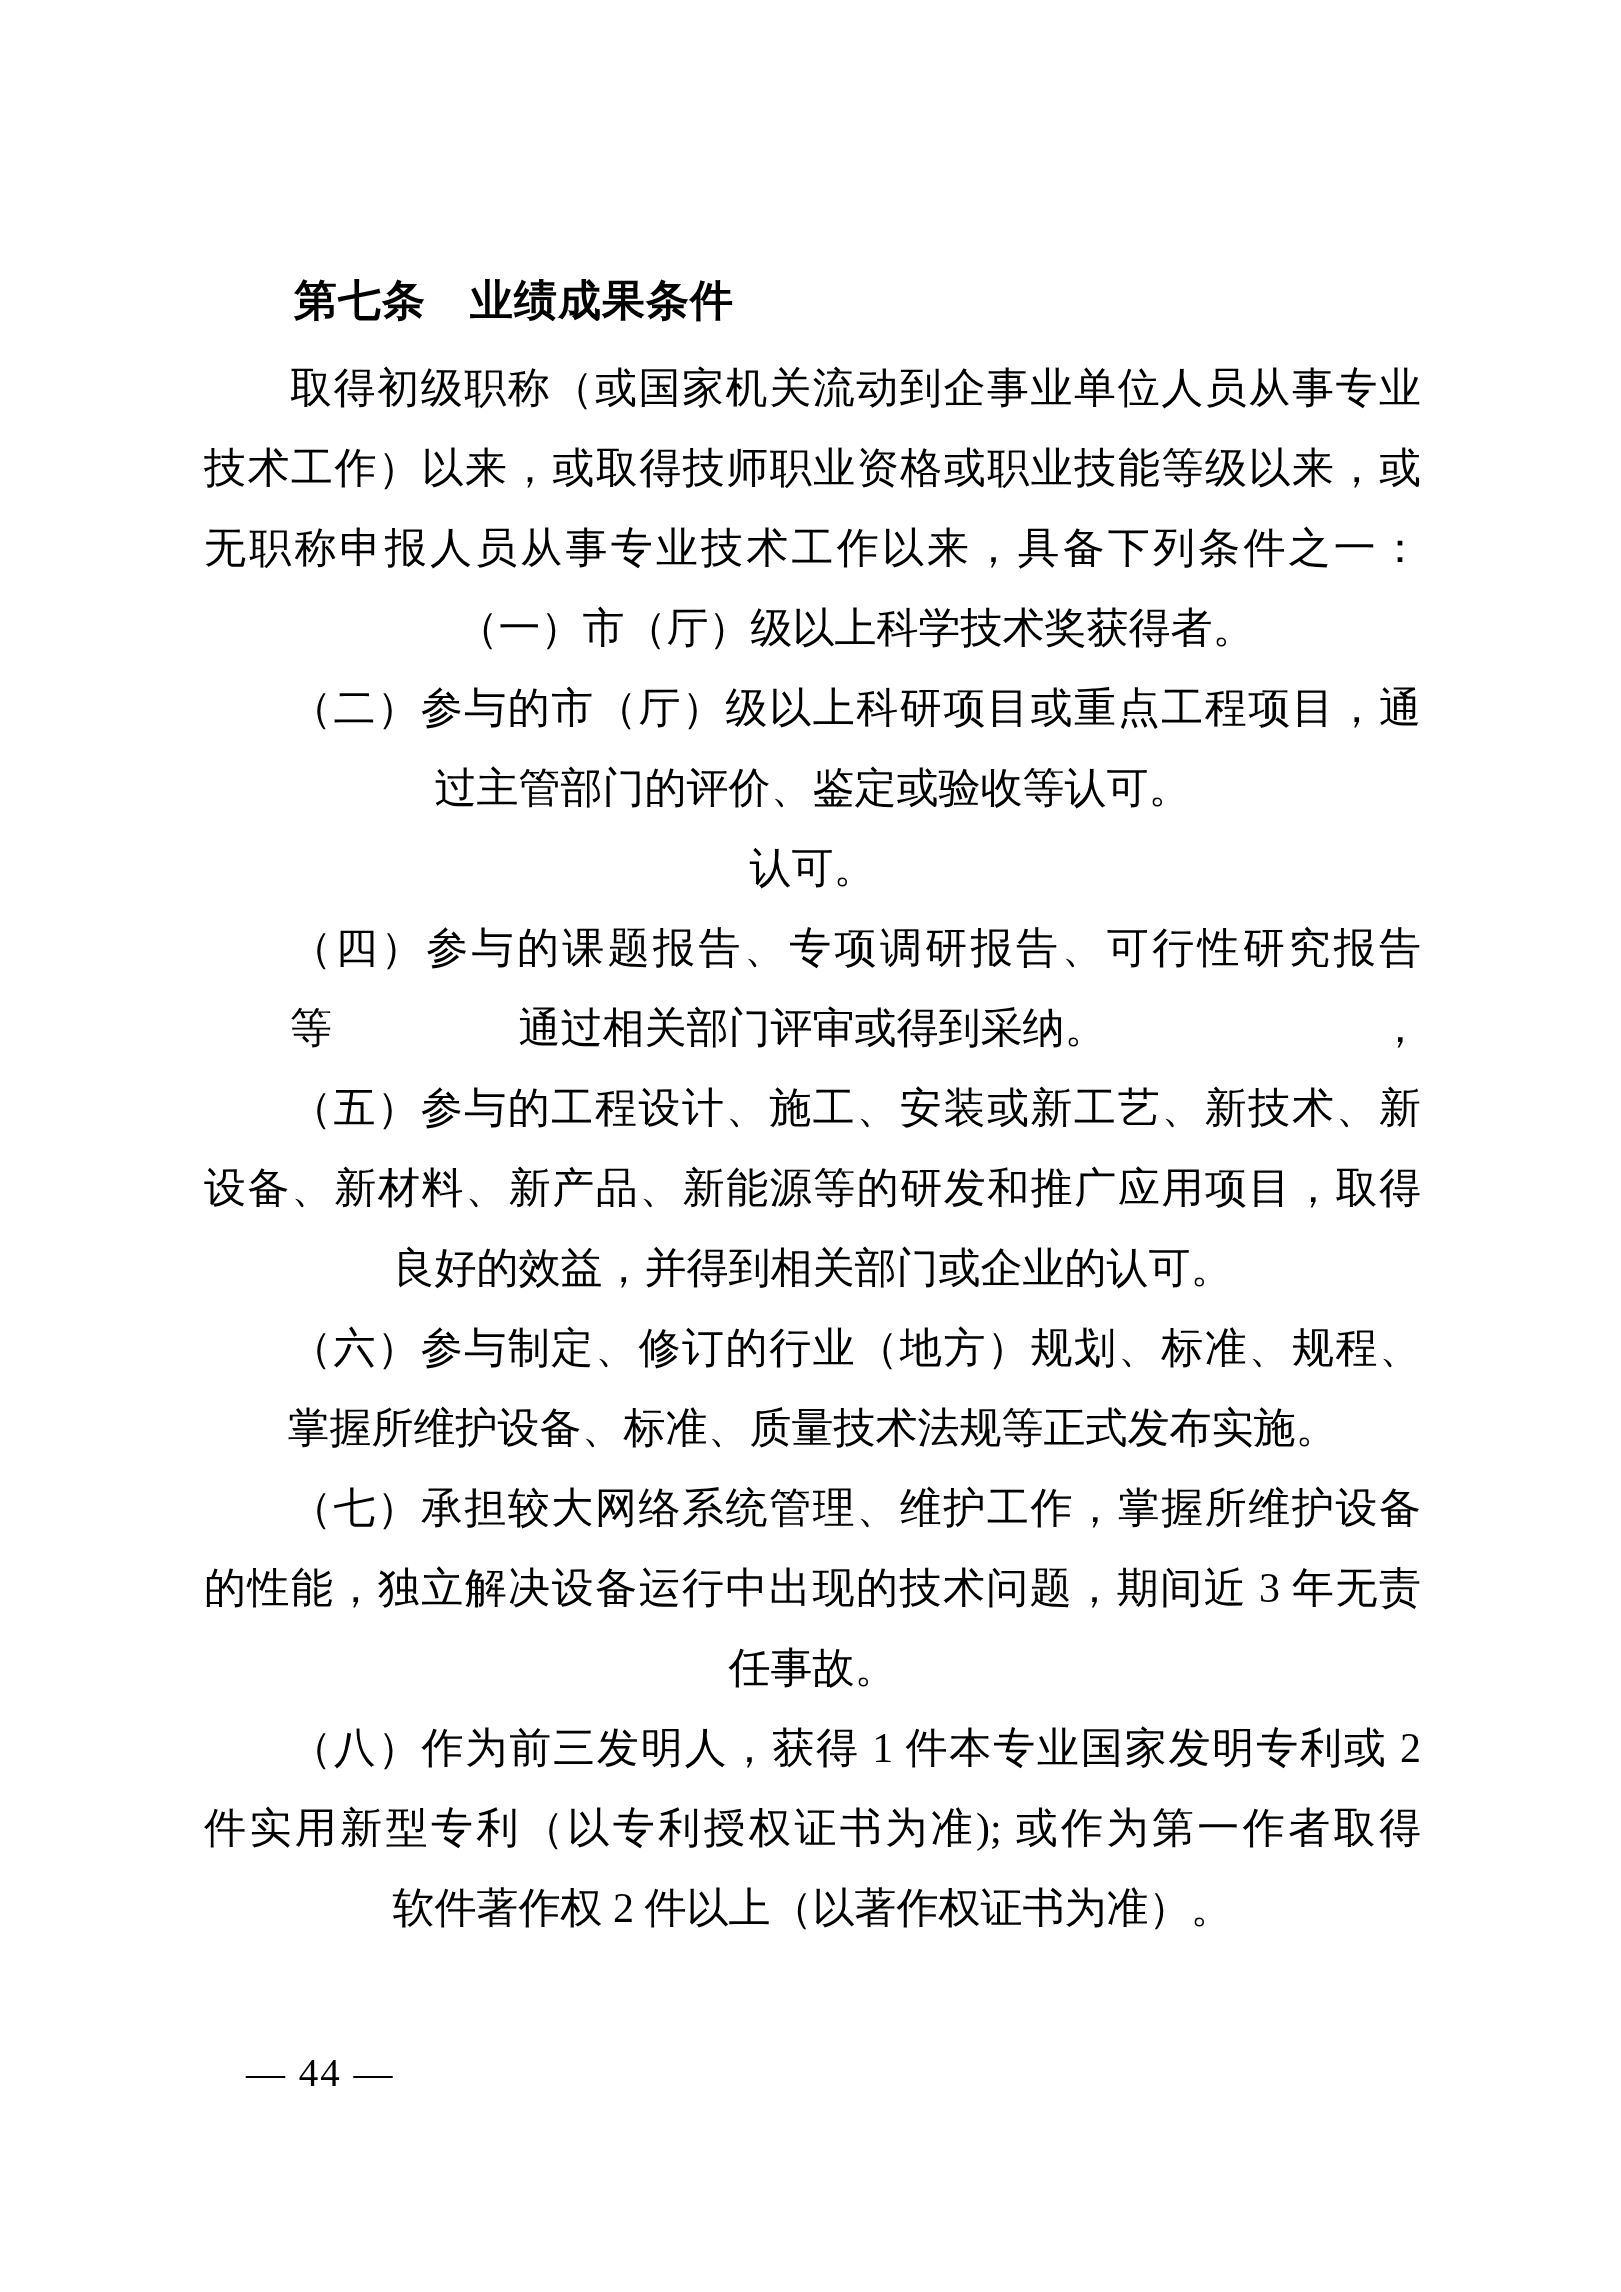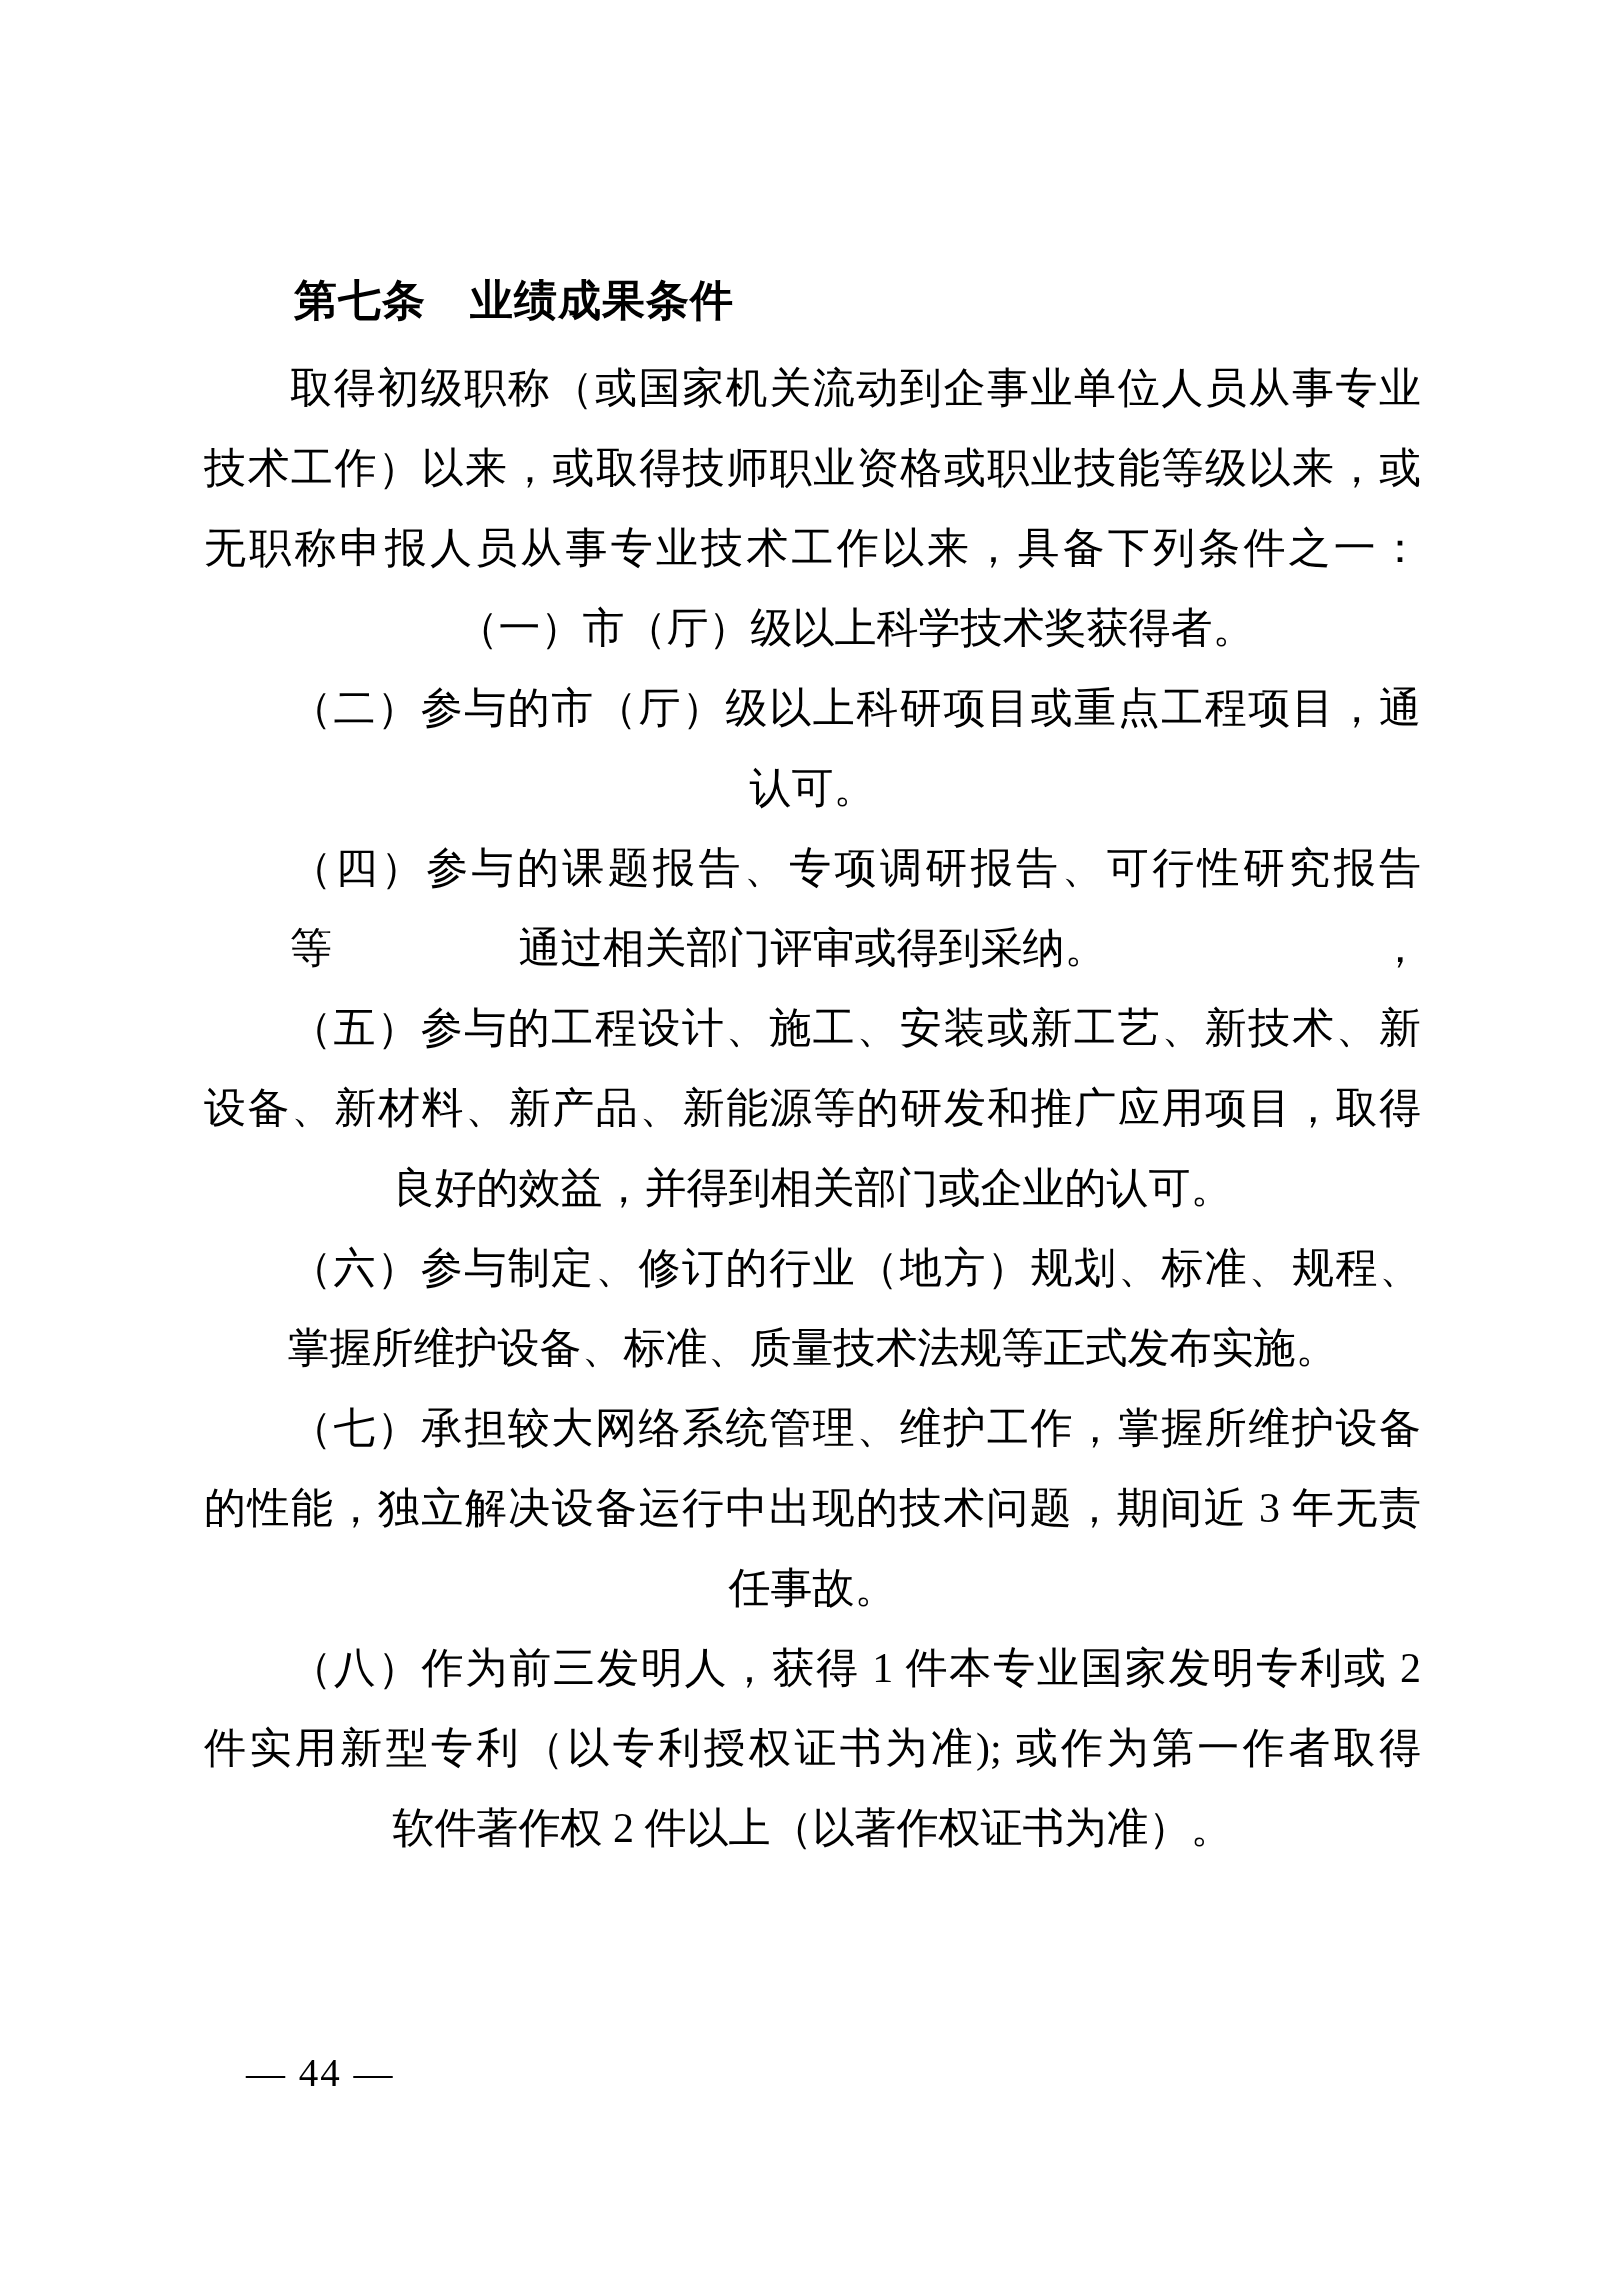--- a/index.html
+++ b/index.html
@@ -65,20 +65,21 @@
 
 <div class="page">
   <h1 class="heading">第七条　业绩成果条件</h1>
 
   <div class="body-lines" id="body-lines">
       <div class="t-line fill indent">取得初级职称（或国家机关流动到企事业单位人员从事专业</div>
       <div class="t-line fill">技术工作）以来，或取得技师职业资格或职业技能等级以来，或</div>
       <div class="t-line fill">无职称申报人员从事专业技术工作以来，具备下列条件之一：</div>
       <div class="t-line indent">（一）市（厅）级以上科学技术奖获得者。</div>
       <div class="t-line fill indent">（二）参与的市（厅）级以上科研项目或重点工程项目，通</div>
+      <div class="t-line">过主管部门的评价、鉴定或验收等认可。</div>
       <div class="t-line">认可。</div>
       <div class="t-line fill indent">（四）参与的课题报告、专项调研报告、可行性研究报告等，</div>
       <div class="t-line">通过相关部门评审或得到采纳。</div>
       <div class="t-line fill indent">（五）参与的工程设计、施工、安装或新工艺、新技术、新</div>
       <div class="t-line fill">设备、新材料、新产品、新能源等的研发和推广应用项目，取得</div>
       <div class="t-line">良好的效益，并得到相关部门或企业的认可。</div>
       <div class="t-line fill indent">（六）参与制定、修订的行业（地方）规划、标准、规程、</div>
       <div class="t-line">掌握所维护设备、标准、质量技术法规等正式发布实施。</div>
       <div class="t-line fill indent">（七）承担较大网络系统管理、维护工作，掌握所维护设备</div>
       <div class="t-line fill">的性能，独立解决设备运行中出现的技术问题，期间近 3 年无责</div>

